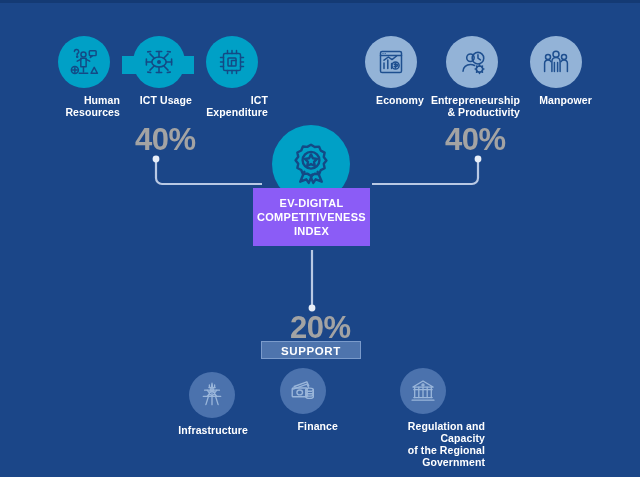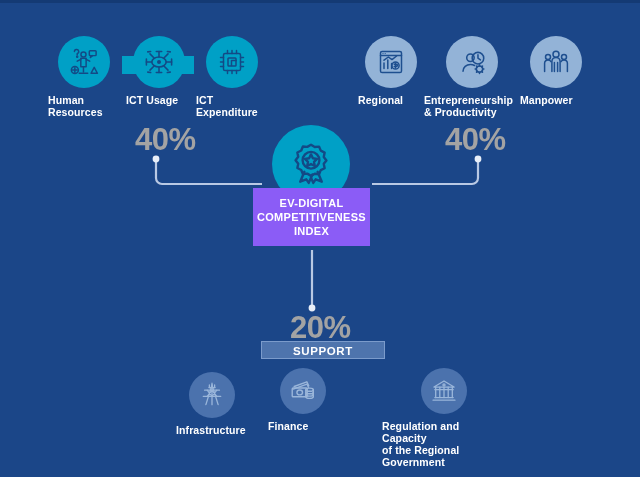--- a/index.html
+++ b/index.html
@@ -54,27 +54,27 @@
     left: 434px;
     top: 10px;
     width: 72px;
   }
   .badge-support {
     background: #4e74ad;
     border: 1px solid #7b9bcb;
     box-sizing: border-box;
     left: 261px;
     top: 341px;
-    width: 124px;
+    width: 100px;
   }
 
   
   .node {
     position: absolute;
-    text-align: left;
+    text-align: right;
   }
   .circle {
     border-radius: 50%;
     margin: 0 auto;
     display: flex;
     align-items: center;
     justify-content: center;
   }
   .circle-teal { background: #00a0c6; }
   .circle-lblue { background: #93b3d7; }
@@ -203,21 +203,21 @@
         <rect x="5.5" y="5.5" width="21" height="21" rx="1.6"></rect>
         <path d="M5.5 9.5h21"></path>
         <circle cx="8" cy="7.5" r="0.6" fill="#1e4f8f" stroke="none"></circle>
         <circle cx="10.2" cy="7.5" r="0.6" fill="#1e4f8f" stroke="none"></circle>
         <path d="M9 22.5V17M12.8 22.5v-8.5M16.6 22.5v-5"></path>
         <path d="M9 14.2l4.4-3.2 3.6 2.6 4.6-3.6"></path>
         <circle cx="20.5" cy="19.5" r="3.6"></circle>
         <path d="M20.5 17v5M19.2 18.2h2.1a1.1 1.1 0 0 1 0 2.2h-2.1"></path>
       </svg>
     </div>
-    <div class="node-label">Regional</div>
+    <div class="node-label">Economy</div>
   </div>
 
   <div class="node" style="left:424px; top:36px; width:96px;">
     <div class="circle circle-lblue" style="width:52px;height:52px;">
       <svg width="33" height="33" viewBox="0 0 32 32" fill="none" stroke="#1e4f8f" stroke-width="1.5" stroke-linecap="round" stroke-linejoin="round">
         <circle cx="14" cy="11.4" r="3.6"></circle>
         <path d="M6.8 24.5c0-4 3.2-6.6 7.2-6.6 1.5 0 2.9 0.35 4 1"></path>
         <circle cx="21.3" cy="11.8" r="5.6"></circle>
         <path d="M21.3 8.4v3.4l2.4 1.6"></path>
         <circle cx="22.8" cy="22.4" r="3.1"></circle>
@@ -301,21 +301,21 @@
         <rect x="4.5" y="12.8" width="16" height="9.4" rx="1"></rect>
         <ellipse cx="12.5" cy="17.5" rx="3" ry="2.6"></ellipse>
         <ellipse cx="23" cy="14.6" rx="4" ry="1.7"></ellipse>
         <path d="M19 14.6v7.6c0 0.95 1.8 1.7 4 1.7s4-0.75 4-1.7v-7.6"></path>
         <path d="M19 17.2c0 0.95 1.8 1.7 4 1.7s4-0.75 4-1.7M19 19.8c0 0.95 1.8 1.7 4 1.7s4-0.75 4-1.7"></path>
       </svg>
     </div>
     <div class="node-label">Finance</div>
   </div>
 
-  <div class="node" style="left:382px; top:368px; width:124px;">
+  <div class="node" style="left:361px; top:368px; width:124px;">
     <div class="circle circle-mblue" style="width:46px;height:46px;">
       <svg width="28" height="28" viewBox="0 0 32 32" fill="none" stroke="#9ab6da" stroke-width="1.5" stroke-linecap="round" stroke-linejoin="round">
         <path d="M4.5 11.5L16 4.5l11.5 7z"></path>
         <path d="M3.5 26.5h25"></path>
         <path d="M5.5 23.5h21"></path>
         <path d="M6.5 11.5v12M11.2 11.5v12M16 11.5v12M20.8 11.5v12M25.5 11.5v12"></path>
         <path d="M5.5 14.5h21"></path>
         <circle cx="16" cy="9" r="1.2"></circle>
       </svg>
     </div>

